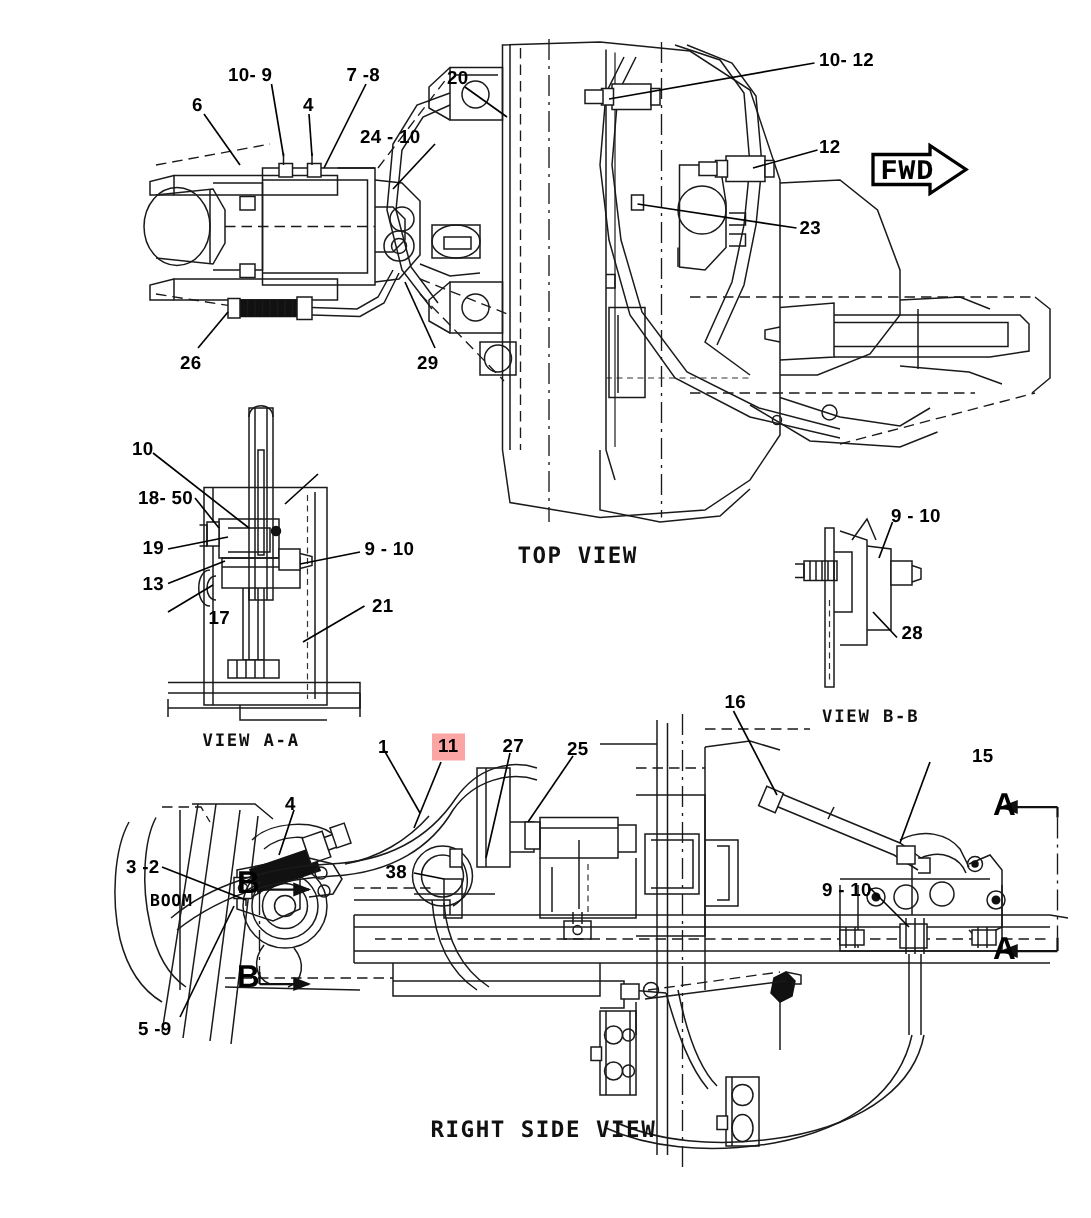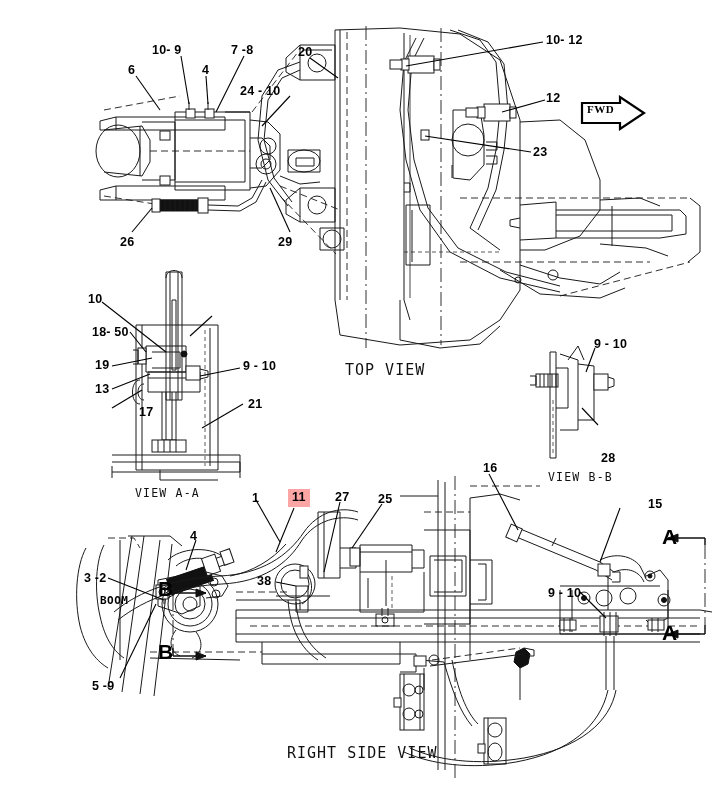--- a/index.html
+++ b/index.html
@@ -37,21 +37,21 @@
     letter-spacing: 0.2px;
   }
   .callout.hl {
     background: #fca5a5;
     padding: 2px 4px 3px 4px;
   }
   
   .viewtitle {
     position: absolute;
     font-family: "DejaVu Sans Mono", monospace;
-    font-weight: normal;
+    font-weight: bold;
     font-size: 15px;
     color: #111111;
     white-space: nowrap;
     letter-spacing: 1px;
   }
   .viewtitle.small {
     font-size: 11.5px;
     letter-spacing: 1.2px;
   }
   
@@ -76,23 +76,23 @@
     position: absolute;
     left: 580px;
     top: 95px;
     width: 68px;
     height: 36px;
   }
   #fwd-badge .fwdtext {
     position: absolute;
     left: 7px;
     top: 8px;
-    font-family: Liberation Serif, serif;
+    font-family: Liberation Mono, monospace;
     font-weight: bold;
-    font-size: 11px;
+    font-size: 19px;
     letter-spacing: 0.5px;
     color: #000;
   }
   .ln { stroke: #1a1a1a; fill: none; stroke-width: 1; }
   .ln-t { stroke: #1a1a1a; fill: none; stroke-width: 0.8; }
   .ln-b { stroke: #111; fill: none; stroke-width: 1.5; }
   .dash { stroke: #1a1a1a; fill: none; stroke-width: 0.9; stroke-dasharray: 7 4; }
   .dashfine { stroke: #333; fill: none; stroke-width: 0.8; stroke-dasharray: 4 3; }
   .ctr { stroke: #1a1a1a; fill: none; stroke-width: 0.9; stroke-dasharray: 14 4 2 4; }
   .leader { stroke: #000; fill: none; stroke-width: 1.1; }
@@ -539,21 +539,21 @@
       <div class="callout" style="left: 120px; top: 236px;">26</div>
       <div class="callout" style="left: 278px; top: 236px;">29</div>
       <div class="callout" style="left: 88px; top: 293px;">10</div>
       <div class="callout" style="left: 92px; top: 326px;">18- 50</div>
       <div class="callout" style="left: 95px; top: 359px;">19</div>
       <div class="callout" style="left: 95px; top: 383px;">13</div>
       <div class="callout" style="left: 95px; top: 406px; margin-left: 44px;">17</div>
       <div class="callout" style="left: 243px; top: 360px;">9 - 10</div>
       <div class="callout" style="left: 248px; top: 398px;">21</div>
       <div class="callout" style="left: 594px; top: 338px;">9 - 10</div>
-      <div class="callout" style="left: 601px; top: 452px; text-align: right;">28</div>
+      <div class="callout" style="left: 601px; top: 416px; text-align: right;">28</div>
       <div class="callout" style="left: 483px; top: 462px;">16</div>
       <div class="callout" style="left: 648px; top: 498px;">15</div>
       <div class="callout" style="left: 252px; top: 492px;">1</div>
       <div class="callout hl" style="left: 288px; top: 489px;">11</div>
       <div class="callout" style="left: 335px; top: 491px;">27</div>
       <div class="callout" style="left: 378px; top: 493px;">25</div>
       <div class="callout" style="left: 190px; top: 530px;">4</div>
       <div class="callout" style="left: 84px; top: 572px;">3 -2</div>
       <div class="callout" style="left: 257px; top: 575px;">38</div>
       <div class="callout" style="left: 548px; top: 587px;">9 - 10</div>

